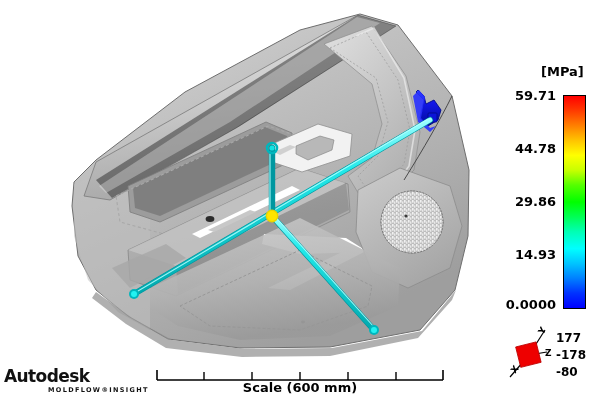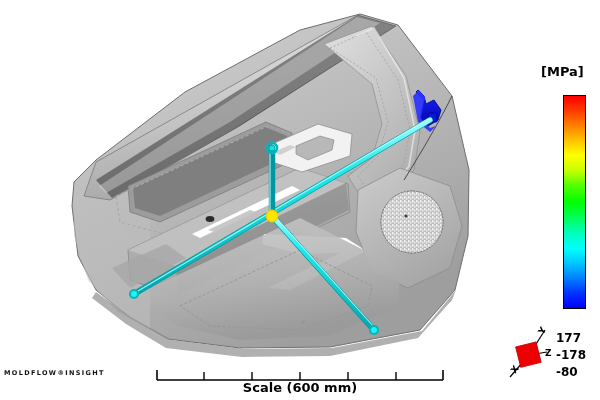--- a/index.html
+++ b/index.html
@@ -134,20 +134,21 @@
   }
   #brand-product {
     font-family: "DejaVu Sans", "Liberation Sans", sans-serif;
     font-weight: bold;
     font-size: 6.5px;
     letter-spacing: 1.35px;
     color: #111111;
     line-height: 9px;
     display: block;
     margin-top: 1px;
+    margin-left: 44px;
   }
 </style>
 </head>
 <body>
 
 <div id="app">
 
   <div id="viewport">
     <svg id="model-svg" width="490" height="400" viewBox="0 0 490 400">
       <defs>
@@ -310,20 +311,27 @@
       <path d="M 452,96 C 440,120 424,148 404,180" fill="none" stroke="#4a4a4a" stroke-width="1"></path>
     </svg>
   </div>
 
   <div class="legend-title" id="unit-label">[MPa]</div>
 
   <div id="colorbar-wrap">
     <div id="colorbar"></div>
   </div>
 
+  <div id="cb-labels">
+    <div class="cb-tick-label" style="top:88px">59.71</div>
+    <div class="cb-tick-label" style="top:141px">44.78</div>
+    <div class="cb-tick-label" style="top:194px">29.86</div>
+    <div class="cb-tick-label" style="top:247px">14.93</div>
+    <div class="cb-tick-label" style="top:297px">0.0000</div>
+  </div>
 
   <svg id="axis-triad" width="55" height="58" viewBox="0 0 55 58">
 
     <line x1="24" y1="30" x2="40" y2="5" stroke="#000000" stroke-width="1.2"></line>
     <text x="38" y="10" font-family="DejaVu Sans, sans-serif" font-size="9" font-weight="bold" fill="#000000" transform="rotate(-58 38 10)">Y</text>
 
     <line x1="24" y1="30" x2="5" y2="52" stroke="#000000" stroke-width="1.2"></line>
     <text x="10" y="49" font-family="DejaVu Sans, sans-serif" font-size="9" font-weight="bold" fill="#000000" transform="rotate(-52 10 49)">X</text>
 
     <line x1="24" y1="30" x2="42" y2="27" stroke="#000000" stroke-width="1.2"></line>
@@ -348,16 +356,17 @@
       <line x1="97" y1="3" x2="97" y2="11" stroke="#000000" stroke-width="1.4"></line>
       <line x1="145" y1="3" x2="145" y2="11" stroke="#000000" stroke-width="1.4"></line>
       <line x1="193" y1="3" x2="193" y2="11" stroke="#000000" stroke-width="1.4"></line>
       <line x1="241" y1="3" x2="241" y2="11" stroke="#000000" stroke-width="1.4"></line>
       <line x1="288" y1="1" x2="288" y2="11" stroke="#000000" stroke-width="1.6"></line>
     </svg>
     <div id="scale-caption">Scale (600 mm)</div>
   </div>
 
   <div id="brand-logo">
+    <span id="brand-name">Autodesk</span>
     <span id="brand-product">MOLDFLOW®INSIGHT</span>
   </div>
 
 </div>
 
 </body></html>

